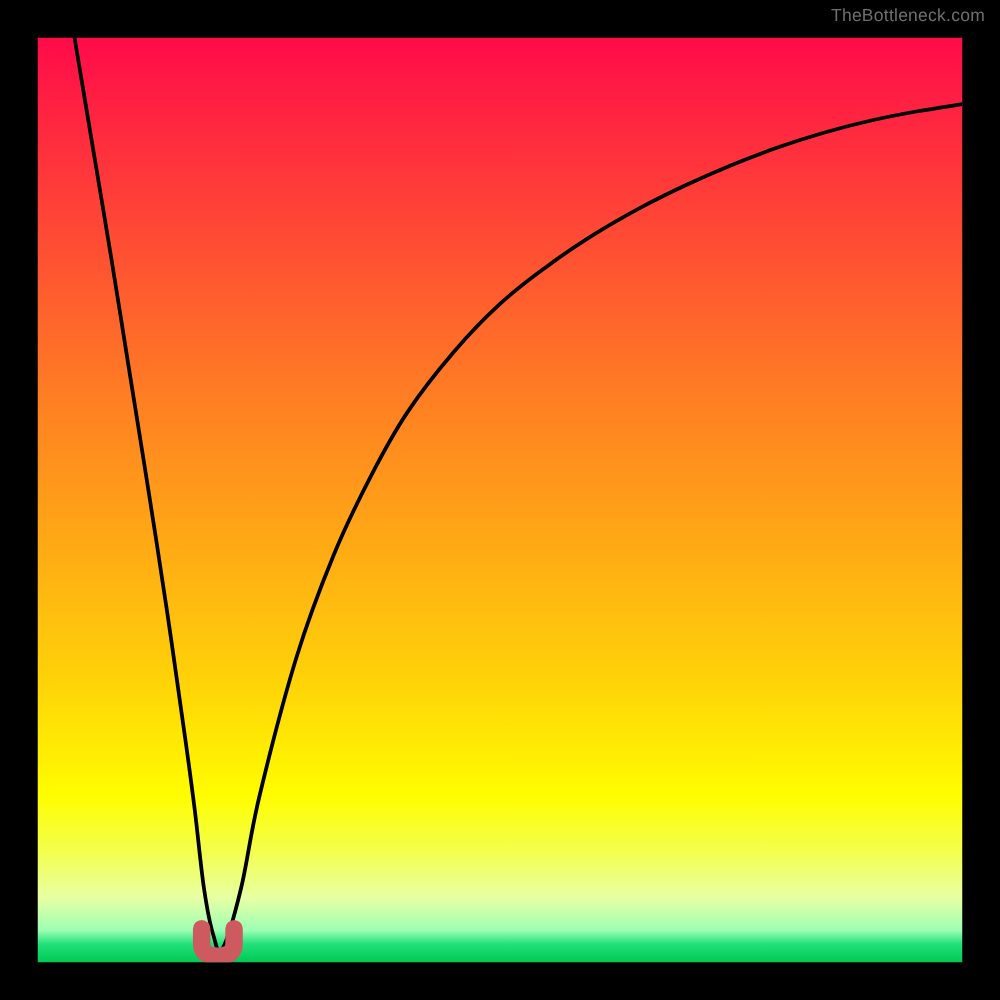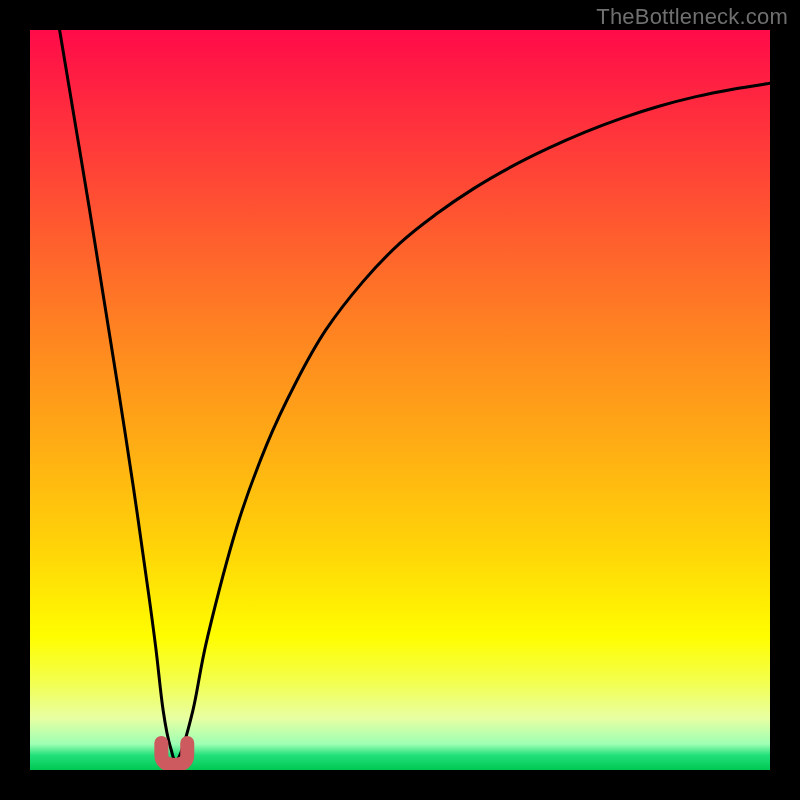--- a/index.html
+++ b/index.html
@@ -47,21 +47,21 @@
       #9dffb4 96.5%,
       #22e07a 98%,
       #00c853 100%
     );
   }
   .watermark {
     position: absolute;
     top: 4px;
     right: 12px;
     color: #6f6f70;
-    font-size: 22px;
+    font-size: 14px;
     font-weight: 500;
     letter-spacing: 0.2px;
   }
   svg.curves {
     position: absolute;
     top: 0;
     left: 0;
     width: 740px;
     height: 740px;
   }

